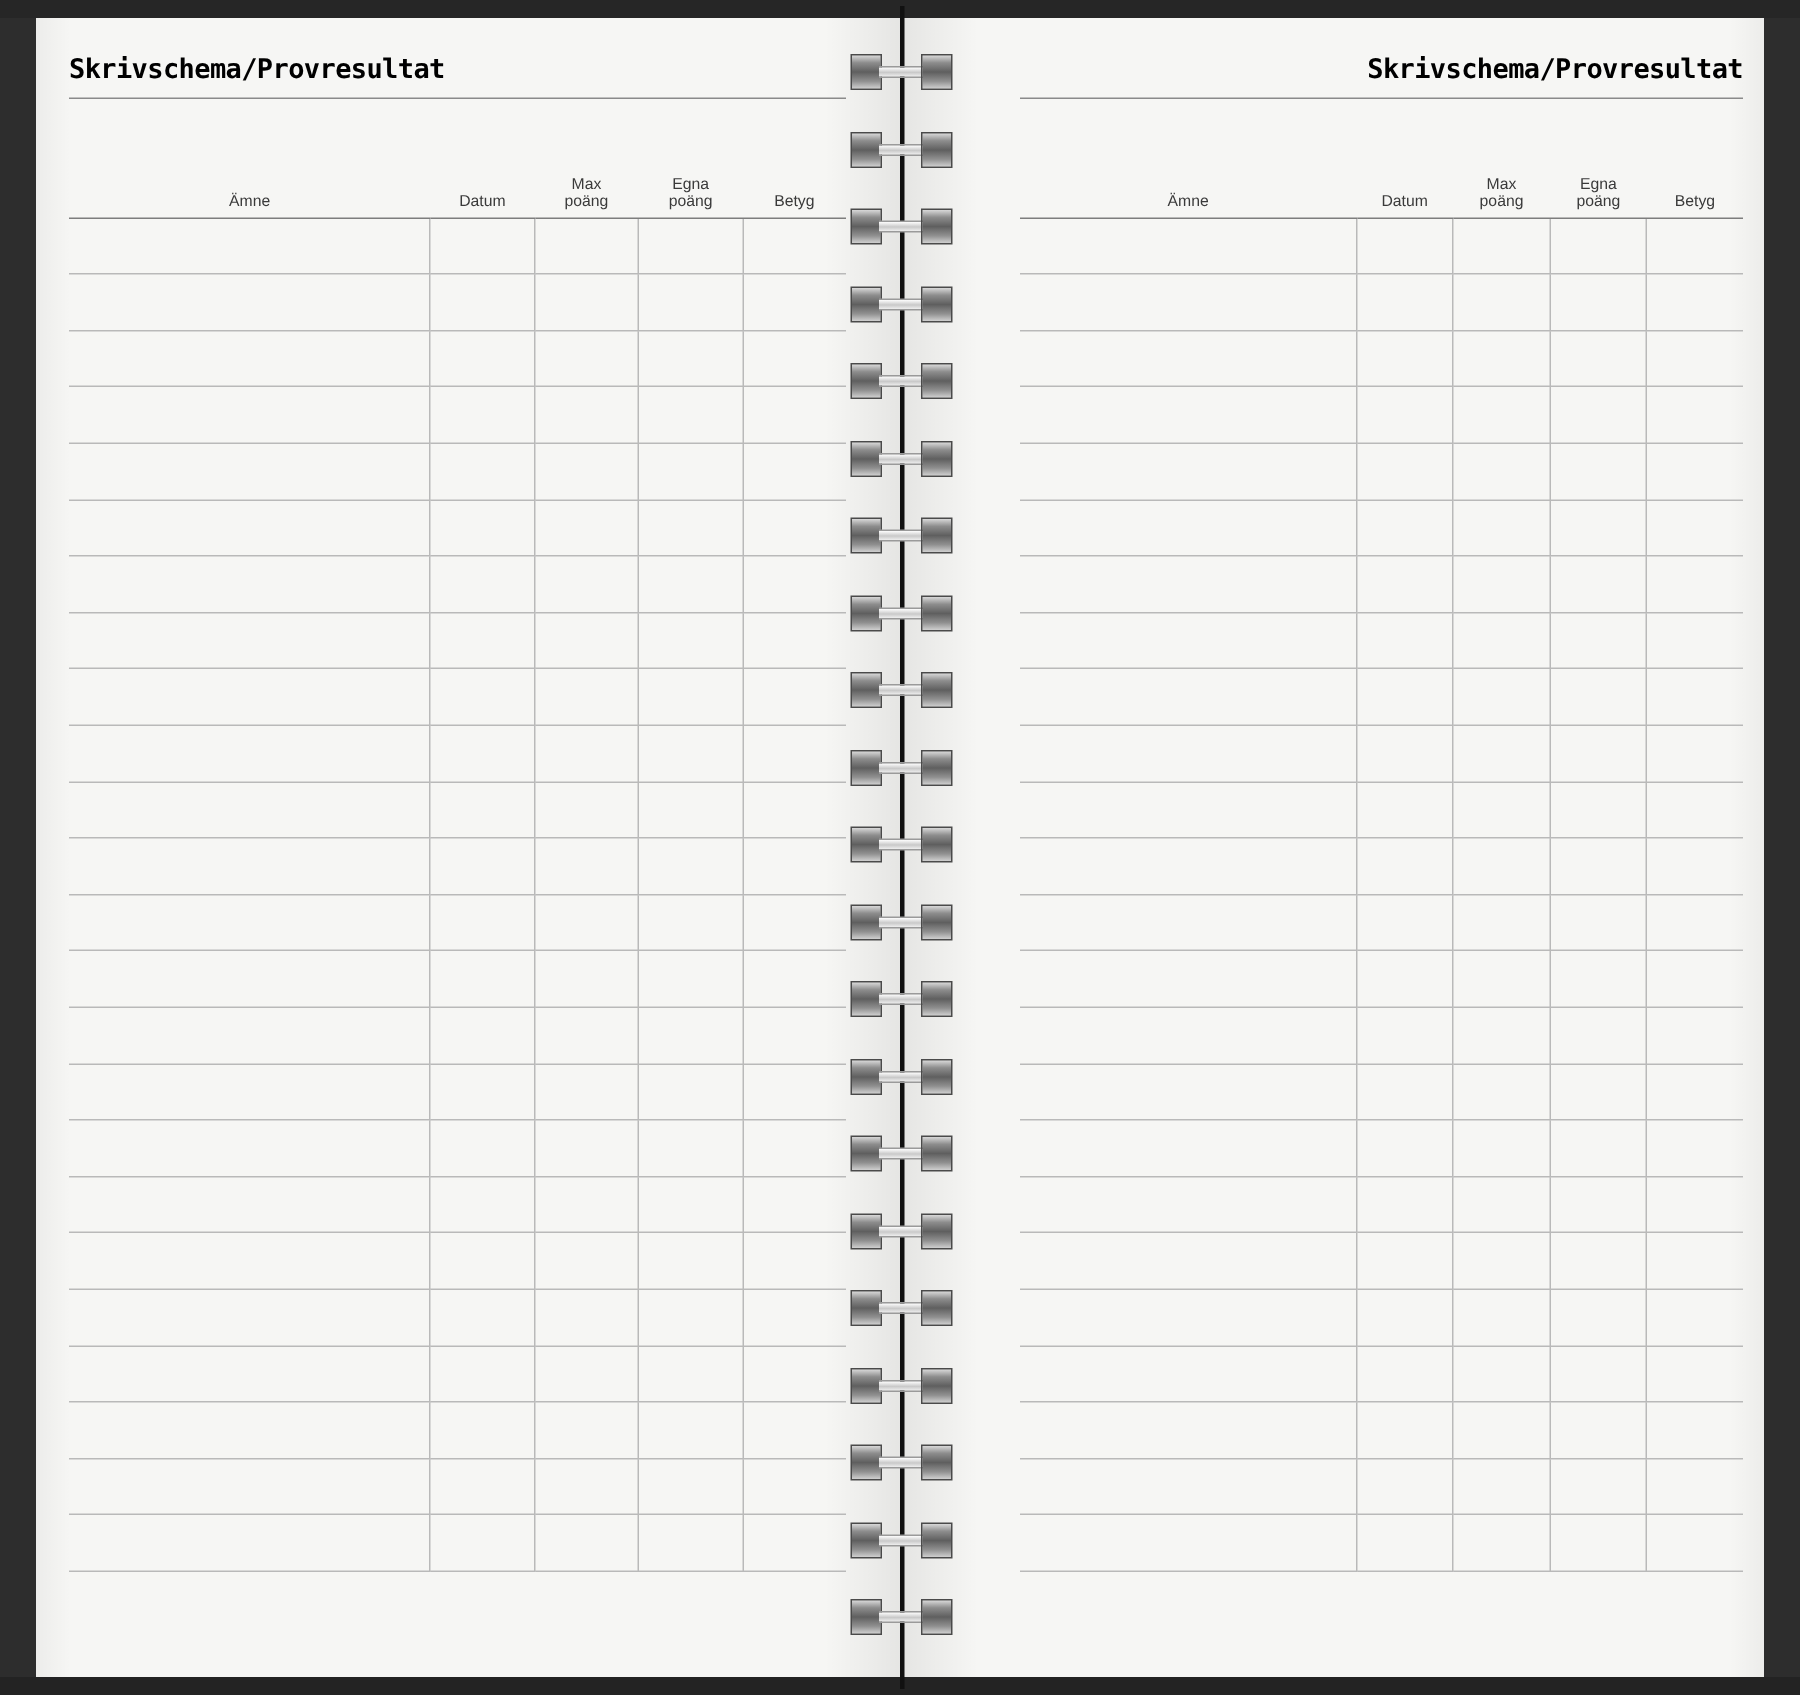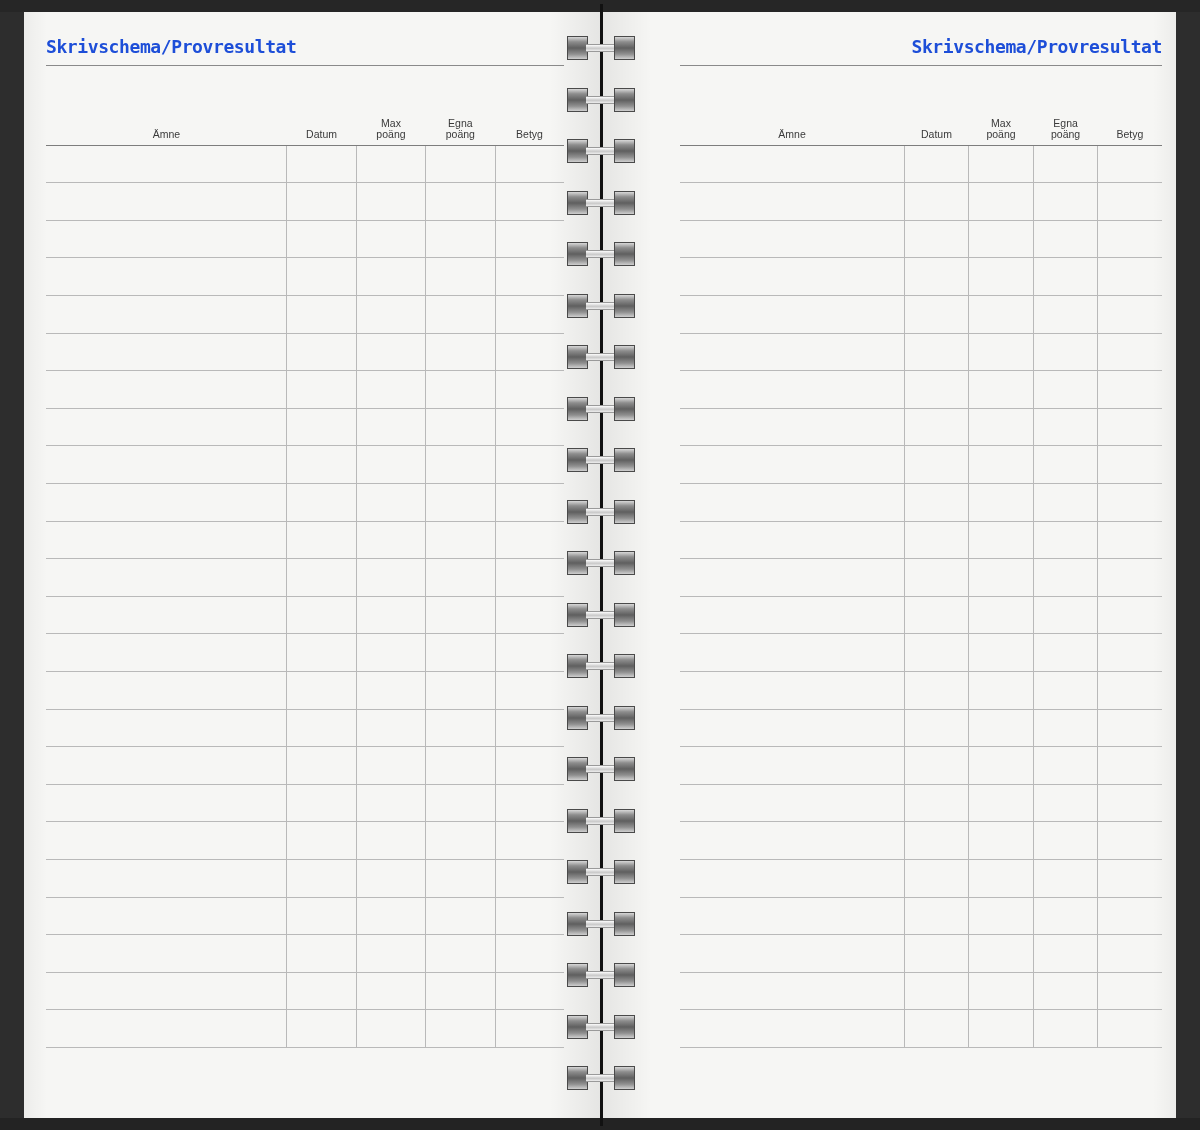--- a/index.html
+++ b/index.html
@@ -65,21 +65,21 @@
     z-index: 2;
   }
   .page.left .page-inner  { left: 22px;  right: 38px; }
   .page.right .page-inner { left: 80px;  right: 14px; }
 
   .page-title {
     font-family: "DejaVu Sans Mono", monospace;
     font-size: 18px;
     font-weight: bold;
     letter-spacing: -0.4px;
-    color: #1d4ed8;
+    color: #000000;
     padding-bottom: 8px;
     border-bottom: 1px solid #8a8a8a;
     white-space: nowrap;
   }
   .page.left .page-title  { text-align: left; }
   .page.right .page-title { text-align: right; }
 
   
   table.schema {
     margin-top: 52px;

